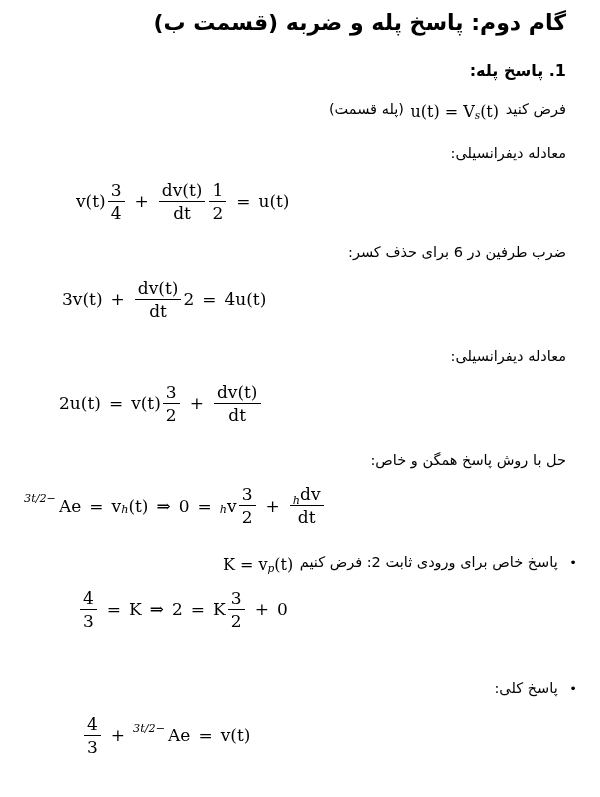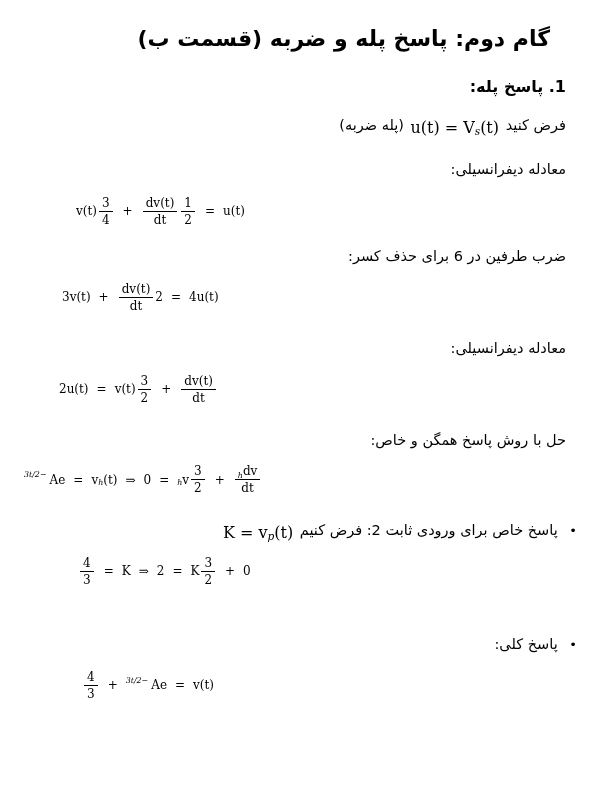--- a/index.html
+++ b/index.html
@@ -5,38 +5,38 @@
   html, body { margin:0; padding:0; background:#ffffff; }
   body {
     width:600px; height:797px; overflow:hidden;
     font-family:"DejaVu Sans", sans-serif;
     color:#000000;
   }
   .page { direction:rtl; padding:8px 34px 0 0; }
 
   .title {
     font-size:22px; font-weight:bold; line-height:1.4;
-    margin:16px; text-align:right;
+    margin:0; text-align:right;
   }
   .section-heading {
     font-size:16px; font-weight:bold; margin:22px 0 0 0; text-align:right;
   }
   .body-text {
     font-size:14.5px; margin:18px 0 0 0; text-align:right; line-height:1.6;
   }
   .bullet {
     font-size:14.5px; margin:18px -11px 0 0; text-align:right; line-height:1.6;
     list-style:none;
   }
   .bullet .dot { margin-left:7px; font-size:13px; }
 
   
   .eq {
     direction:ltr; display:flex; align-items:center; justify-content:flex-start;
-    font-family:"DejaVu Serif", serif; font-size:12px; color:#000;
+    font-family:"DejaVu Serif", serif; font-size:17px; color:#000;
     margin-top:12px;
   }
   .eq-1 { padding-left:76px; margin-top:14px; }
   .eq-2 { padding-left:62px; margin-top:14px; }
   .eq-3 { padding-left:59px; margin-top:14px; }
   .eq-4 { padding-left:24px; margin-top:12px; }
   .eq-5 { padding-left:78px; margin-top:10px; }
   .eq-6 { padding-left:82px; margin-top:14px; }
   .sp-lg { margin-top:24px; }
   .sp-xl { margin-top:46px; }
@@ -69,21 +69,21 @@
 
   <p class="body-text">
     <span>فرض کنید</span>
     <span class="imath" dir="ltr">
         <span class="mi">u(t)</span>
         <span class="mo">=</span>
         <span class="mi">V</span>
         <span class="msub">s</span>
         <span class="mi">(t)</span>
       </span>
-    <span>(پله ضربه)</span>
+    <span>(پله قسمت)</span>
   </p>
 
   <p class="body-text">معادله دیفرانسیلی:</p>
 
   <div class="eq eq-1">
       <span class="mi">v(t)</span>
       <span class="frac">
         <span class="fnum">
           <span class="mn">3</span>
         </span>

